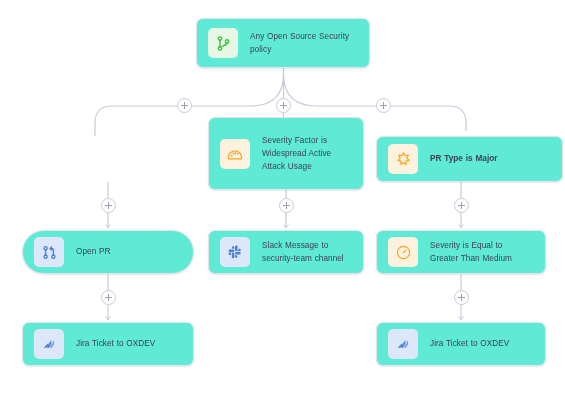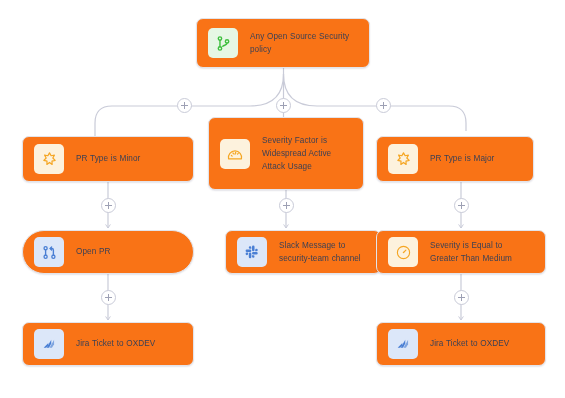--- a/index.html
+++ b/index.html
@@ -31,21 +31,21 @@
     pointer-events: none;
   }
 
   
   .node {
     position: absolute;
     z-index: 2;
     box-sizing: border-box;
     display: flex;
     align-items: center;
-    background: #f97316;
+    background: #5eead4;
     border: 1px solid #e3e4ea;
     border-radius: 7px;
     box-shadow: 0 1px 2px rgba(28, 32, 64, 0.07),
                 0 1px 1px rgba(28, 32, 64, 0.04);
     padding: 0 12px 0 11px;
   }
 
   .node-icon {
     flex: 0 0 auto;
     width: 30px;
@@ -135,44 +135,36 @@
         <circle cx="7" cy="5" r="2.4"></circle>
         <circle cx="7" cy="19" r="2.4"></circle>
         <circle cx="17" cy="9" r="2.4"></circle>
         <path d="M7 7.4 v9.2"></path>
         <path d="M17 11.4 c0 3.2 -4 2.6 -6 4.4"></path>
       </svg>
     </span>
     <span class="node-label">Any Open Source Security policy</span>
   </div>
 
-  <div class="node" style="left:22px; top:136px; width:172px; height:46px;">
-    <span class="node-icon ic-orange">
-      <svg width="17" height="17" viewBox="0 0 24 24" fill="none" stroke="#f5a623" stroke-width="1.7" stroke-linejoin="round">
-        <path d="M12 2.6 l2.3 4.1 4.6 -0.9 -2.2 4.1 3.3 3.3 -4.5 1.1 0.2 4.7 -3.7 -2.8 -3.7 2.8 0.2 -4.7 -4.5 -1.1 3.3 -3.3 -2.2 -4.1 4.6 0.9 z"></path>
-      </svg>
-    </span>
-    <span class="node-label">PR Type is Minor</span>
-  </div>
 
   <div class="node" style="left:208px; top:117px; width:156px; height:73px;">
     <span class="node-icon ic-orange">
       <svg width="18" height="18" viewBox="0 0 24 24" fill="none" stroke="#f5a623" stroke-width="1.6" stroke-linecap="round" stroke-linejoin="round">
         <path d="M3.4 18.4 a8.8 8.8 0 1 1 17.2 0 z"></path>
         <circle cx="12" cy="12" r="1.1" fill="#f5a623" stroke="none"></circle>
         <path d="M7.2 14 l1 0.9"></path>
         <path d="M9.2 10.6 l0.8 1.1"></path>
         <path d="M12.8 9.9 l0.2 1.3"></path>
         <path d="M16.3 11.1 l-0.9 1"></path>
       </svg>
     </span>
     <span class="node-label">Severity Factor is Widespread Active Attack Usage</span>
   </div>
 
-  <div class="node" style="left:376px; top:136px; width:158px; height:46px;">
+  <div class="node" style="left:376px; top:136px; width:187px; height:46px;font-weight:bold;">
     <span class="node-icon ic-orange">
       <svg width="17" height="17" viewBox="0 0 24 24" fill="none" stroke="#f5a623" stroke-width="1.7" stroke-linejoin="round">
         <path d="M12 2.6 l2.3 4.1 4.6 -0.9 -2.2 4.1 3.3 3.3 -4.5 1.1 0.2 4.7 -3.7 -2.8 -3.7 2.8 0.2 -4.7 -4.5 -1.1 3.3 -3.3 -2.2 -4.1 4.6 0.9 z"></path>
       </svg>
     </span>
     <span class="node-label">PR Type is Major</span>
   </div>
 
   <div class="node" style="left:22px; top:230px; width:172px; height:44px;border-radius:22px;">
     <span class="node-icon ic-blue">
@@ -181,21 +173,21 @@
         <circle cx="6.5" cy="18" r="2.2"></circle>
         <circle cx="17.5" cy="18" r="2.2"></circle>
         <path d="M6.5 8.2 v7.6"></path>
         <path d="M17.5 15.8 V8.5 a2.2 2.2 0 0 0 -2.2 -2.2 h-2.3"></path>
         <path d="M15 4.2 l-2 2.1 2 2.1"></path>
       </svg>
     </span>
     <span class="node-label">Open PR</span>
   </div>
 
-  <div class="node" style="left:208px; top:230px; width:156px; height:44px;margin-left:17px;">
+  <div class="node" style="left:208px; top:230px; width:156px; height:44px;">
     <span class="node-icon ic-blue">
       <svg width="16" height="16" viewBox="0 0 24 24" fill="#4a7fd4">
         <path d="M6.2 14.8a1.9 1.9 0 1 1-1.9-1.9h1.9zM7.2 14.8a1.9 1.9 0 0 1 3.8 0v4.8a1.9 1.9 0 1 1-3.8 0z"></path>
         <path d="M9.1 7.1a1.9 1.9 0 1 1 1.9-1.9v1.9zM9.1 8.1a1.9 1.9 0 0 1 0 3.8H4.3a1.9 1.9 0 1 1 0-3.8z"></path>
         <path d="M16.8 9.1a1.9 1.9 0 1 1 1.9 1.9h-1.9zM15.8 9.1a1.9 1.9 0 0 1-3.8 0V4.3a1.9 1.9 0 1 1 3.8 0z"></path>
         <path d="M13.9 16.8a1.9 1.9 0 1 1-1.9 1.9v-1.9zM13.9 15.8a1.9 1.9 0 0 1 0-3.8h4.8a1.9 1.9 0 1 1 0 3.8z"></path>
       </svg>
     </span>
     <span class="node-label">Slack Message to security-team channel</span>
   </div>

